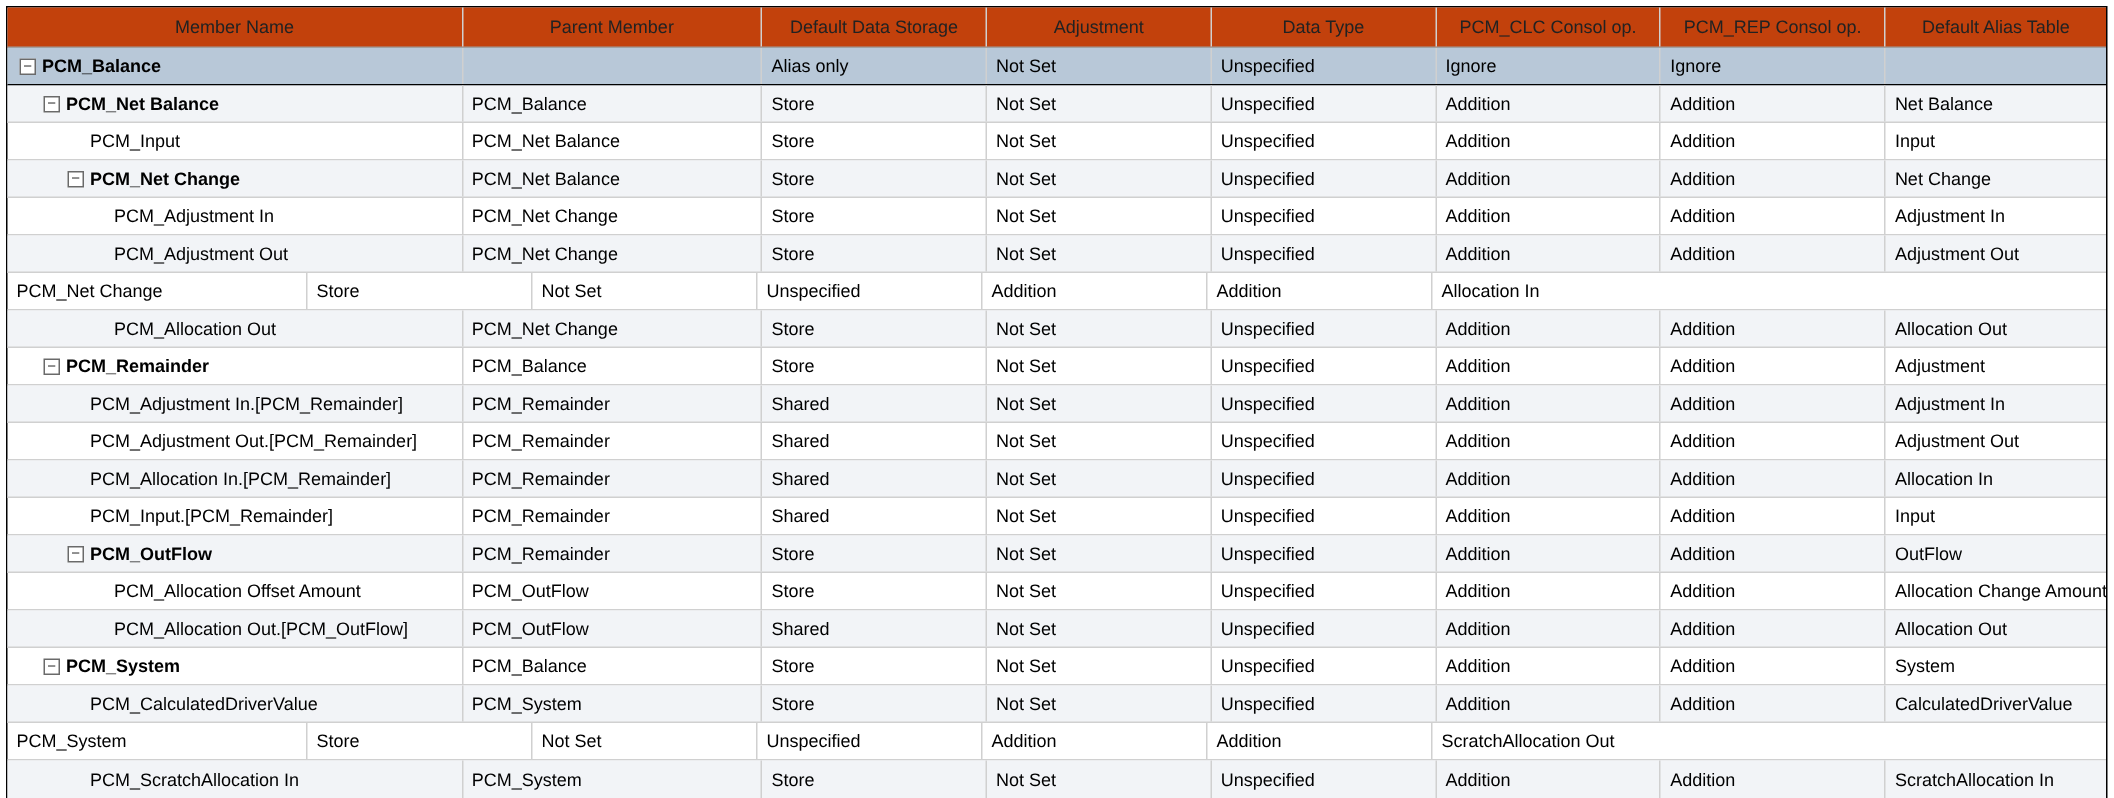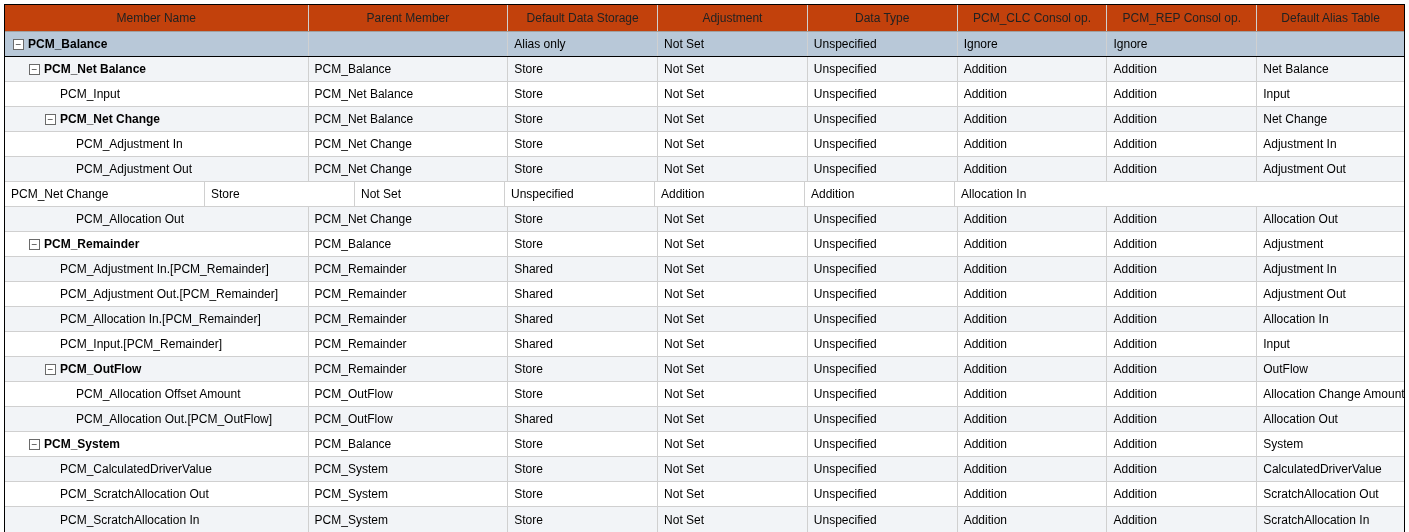--- a/index.html
+++ b/index.html
@@ -332,25 +332,20 @@
         </div>
         <div class="cell c1">PCM_System</div>
         <div class="cell c2">Store</div>
         <div class="cell c3">Not Set</div>
         <div class="cell c4">Unspecified</div>
         <div class="cell c5">Addition</div>
         <div class="cell c6">Addition</div>
         <div class="cell c7">CalculatedDriverValue</div>
       </div>
       <div class="row">
-        <div class="cell c0 tree-cell">
-          <span class="indent" style="width: 40px;"></span>
-          <span class="expander-space"></span>
-          <span>PCM_ScratchAllocation Out</span>
-        </div>
         <div class="cell c1">PCM_System</div>
         <div class="cell c2">Store</div>
         <div class="cell c3">Not Set</div>
         <div class="cell c4">Unspecified</div>
         <div class="cell c5">Addition</div>
         <div class="cell c6">Addition</div>
         <div class="cell c7">ScratchAllocation Out</div>
       </div>
       <div class="row alt">
         <div class="cell c0 tree-cell">

